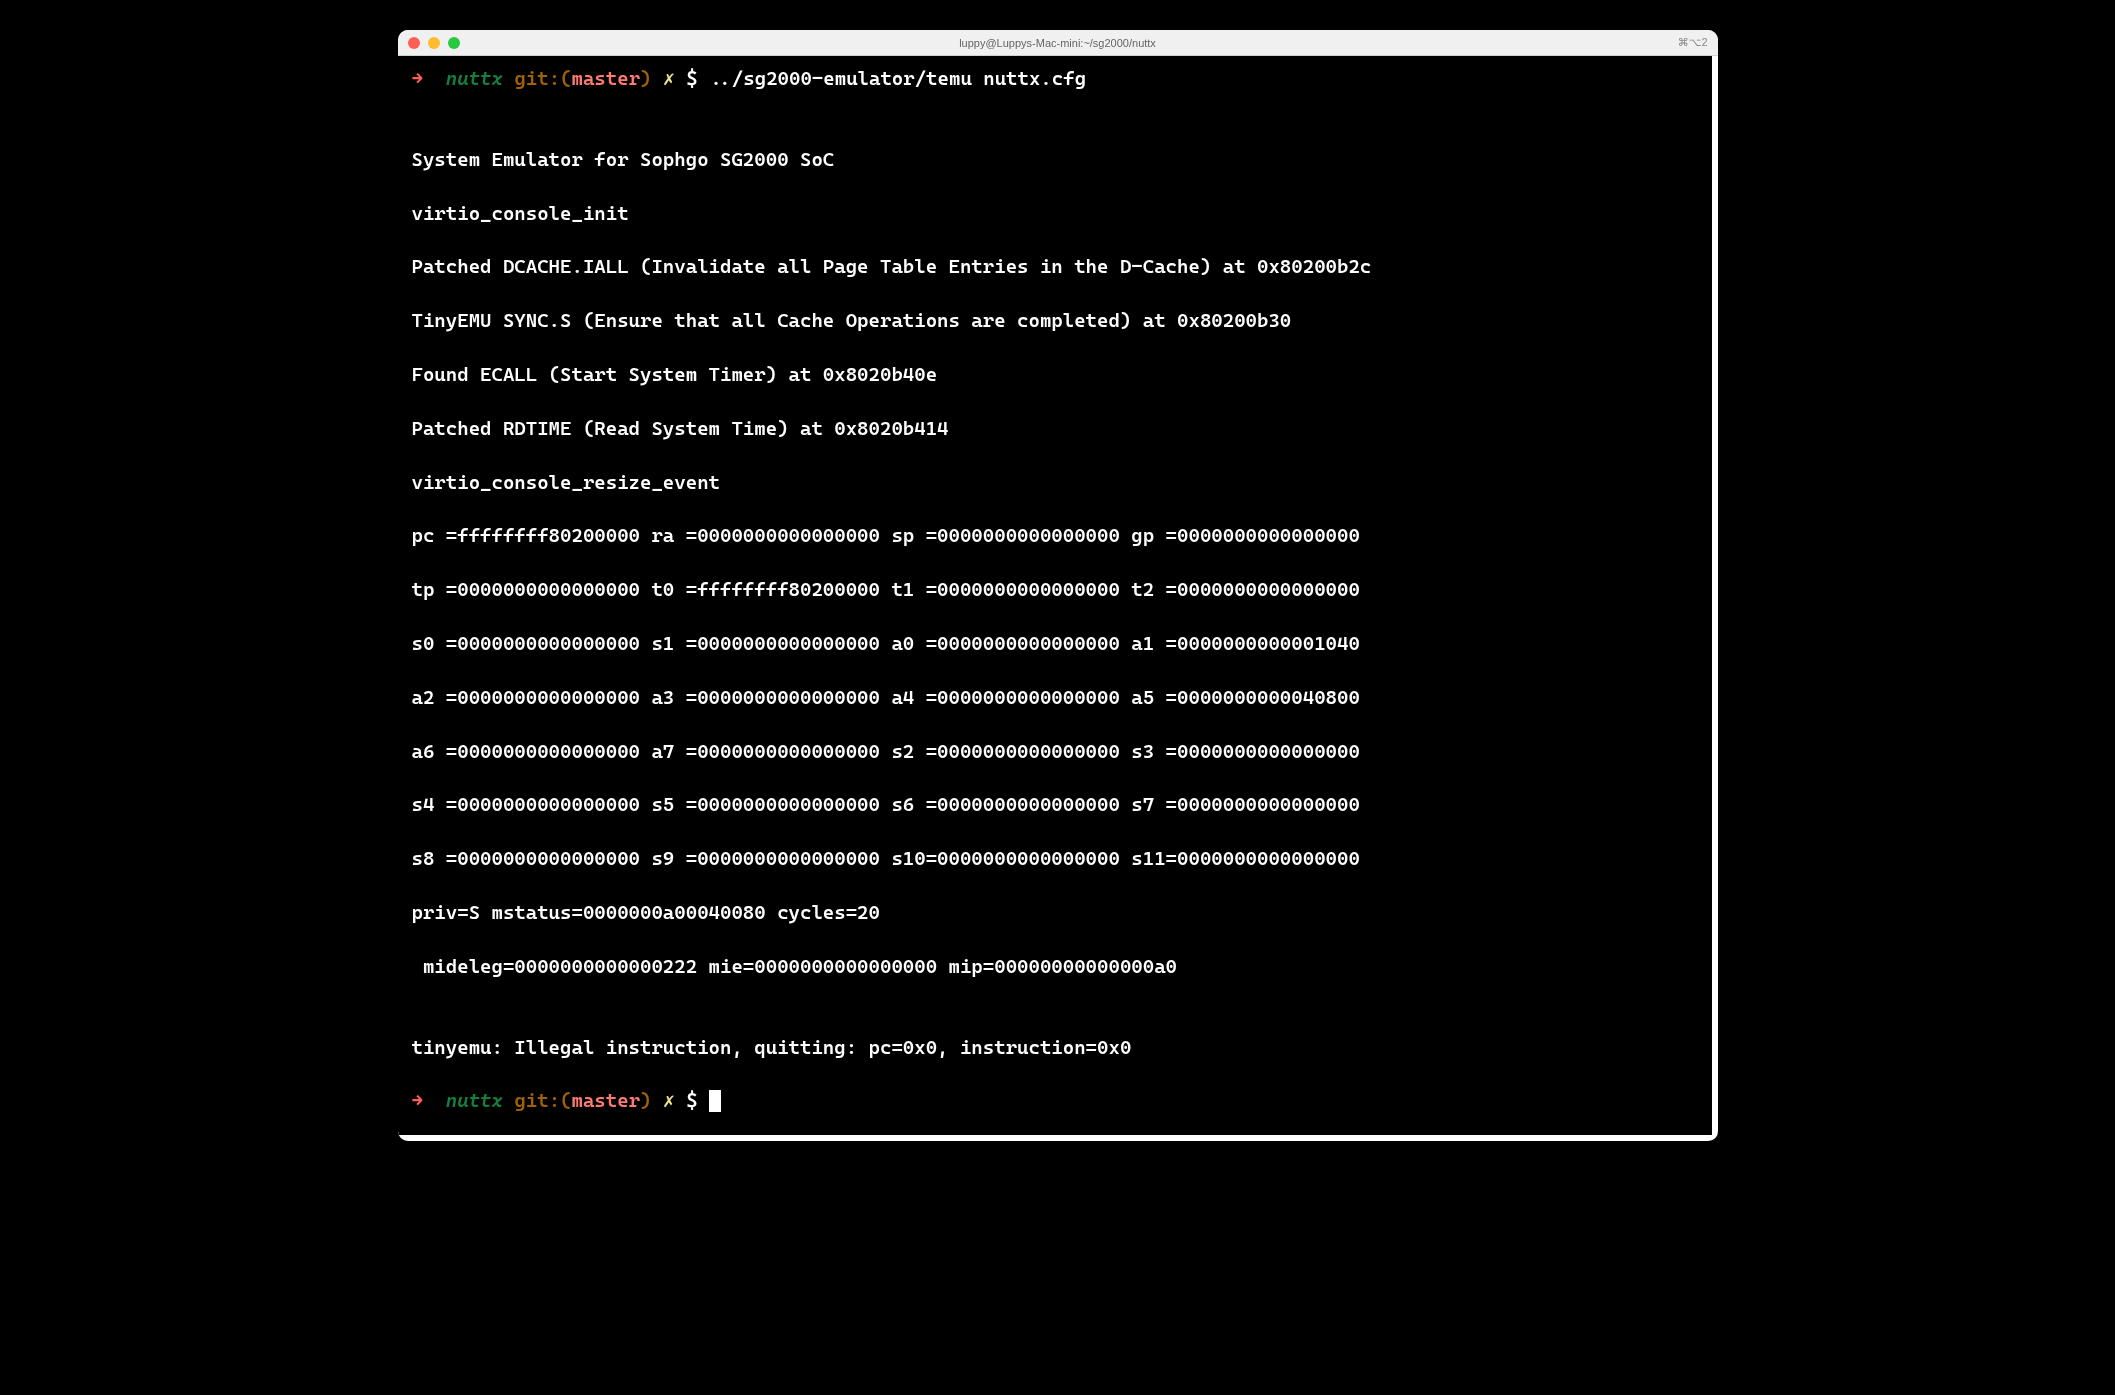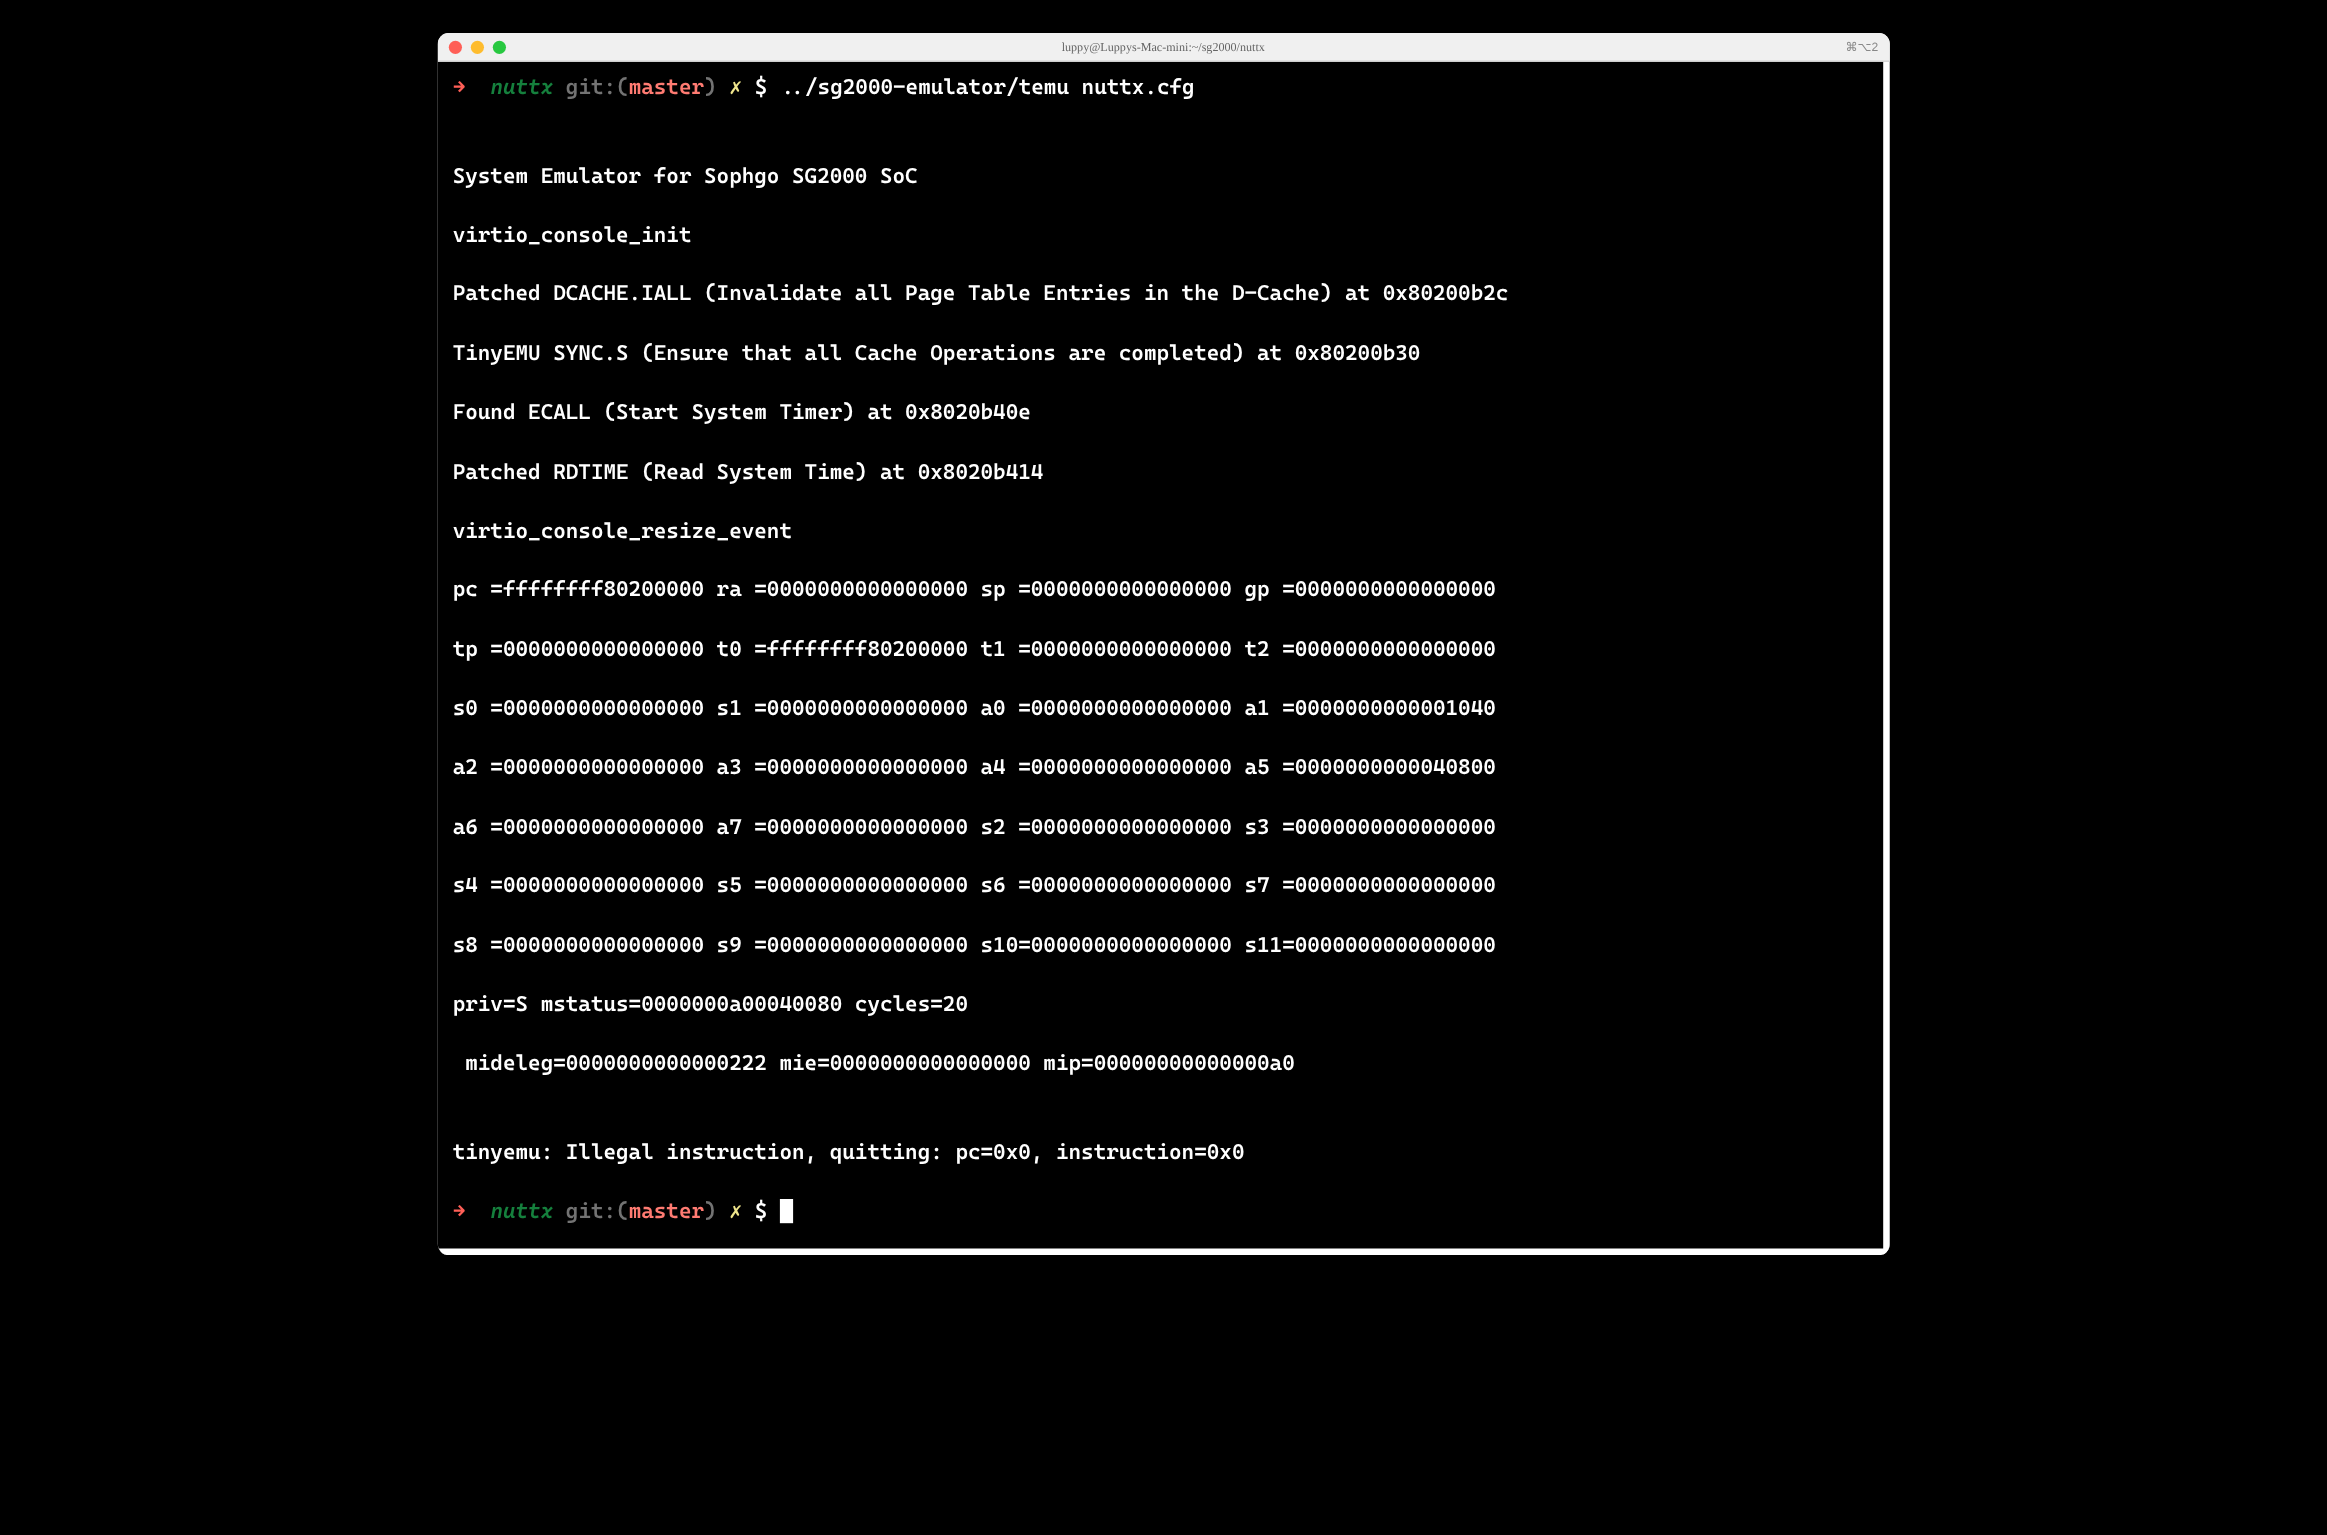--- a/index.html
+++ b/index.html
@@ -39,21 +39,21 @@
   }
   .tl-close { background: #ff5f57; }
   .tl-min { background: #febc2e; }
   .tl-max { background: #28c840; }
   .title-text {
     position: absolute;
     left: 50%;
     transform: translateX(-50%);
     font-size: 11px;
     color: #666;
-    font-family: Liberation Serif, serif;
+    font-family: Liberation Sans, sans-serif;
   }
   .title-right {
     position: absolute;
     right: 10px;
     font-size: 11px;
     color: #888;
     font-family: -apple-system, BlinkMacSystemFont, sans-serif;
   }
   .terminal {
     background: #000;
@@ -62,21 +62,21 @@
     font-size: 19.5px;
     line-height: 1.38;
     white-space: pre;
     font-weight: 600;
     min-height: 760px;
     border-right: 6px solid #fff;
     border-bottom: 6px solid #fff;
   }
   .prompt-arrow { color: #ff5f57; }
   .prompt-dir { color: #15803d; font-style: italic; }
-  .prompt-git { color: #737373; }
+  .prompt-git { color: #a16207; }
   .prompt-branch { color: #ff7b72; }
   .prompt-x { color: #f0e68c; }
   .prompt-dollar { color: #fff; }
   .cursor {
     display: inline-block;
     width: 12px;
     height: 22px;
     background: #fff;
     vertical-align: text-bottom;
   }

